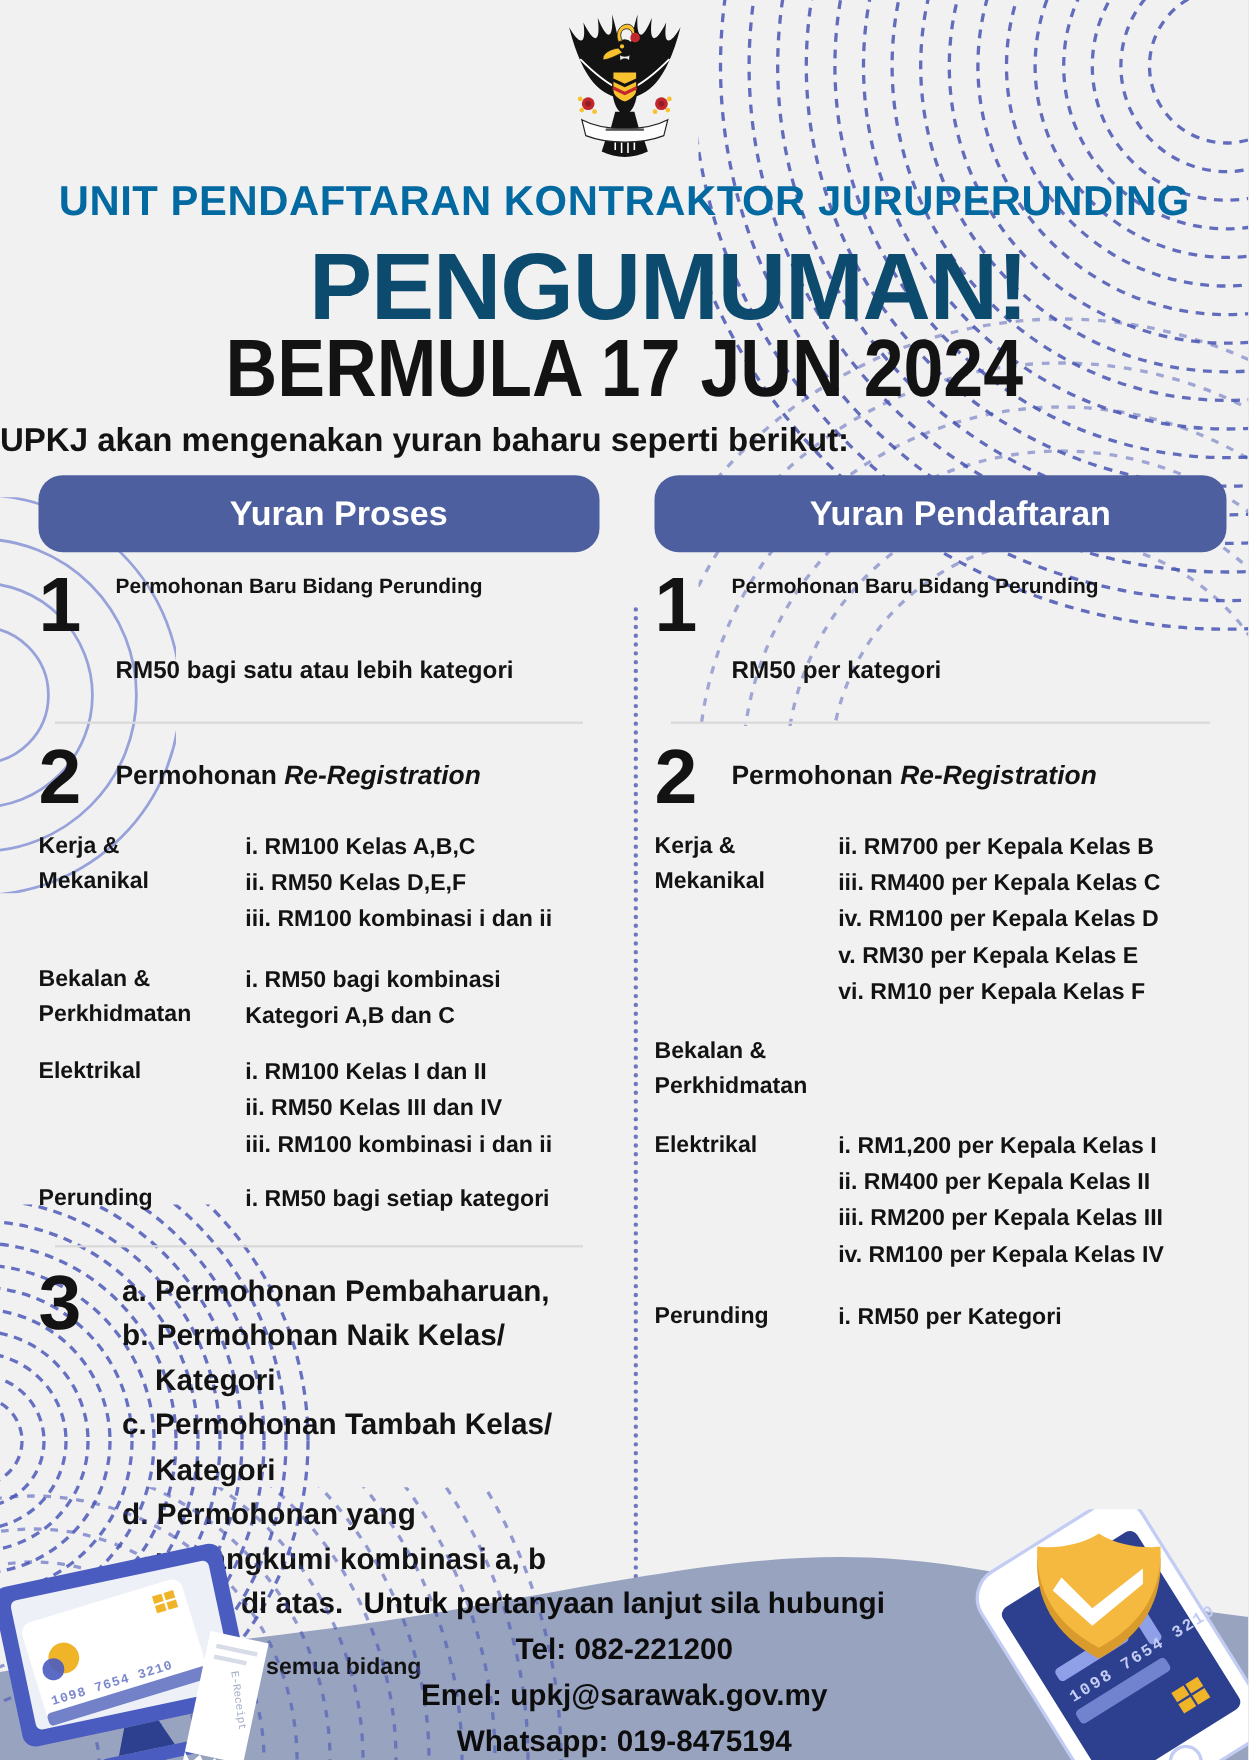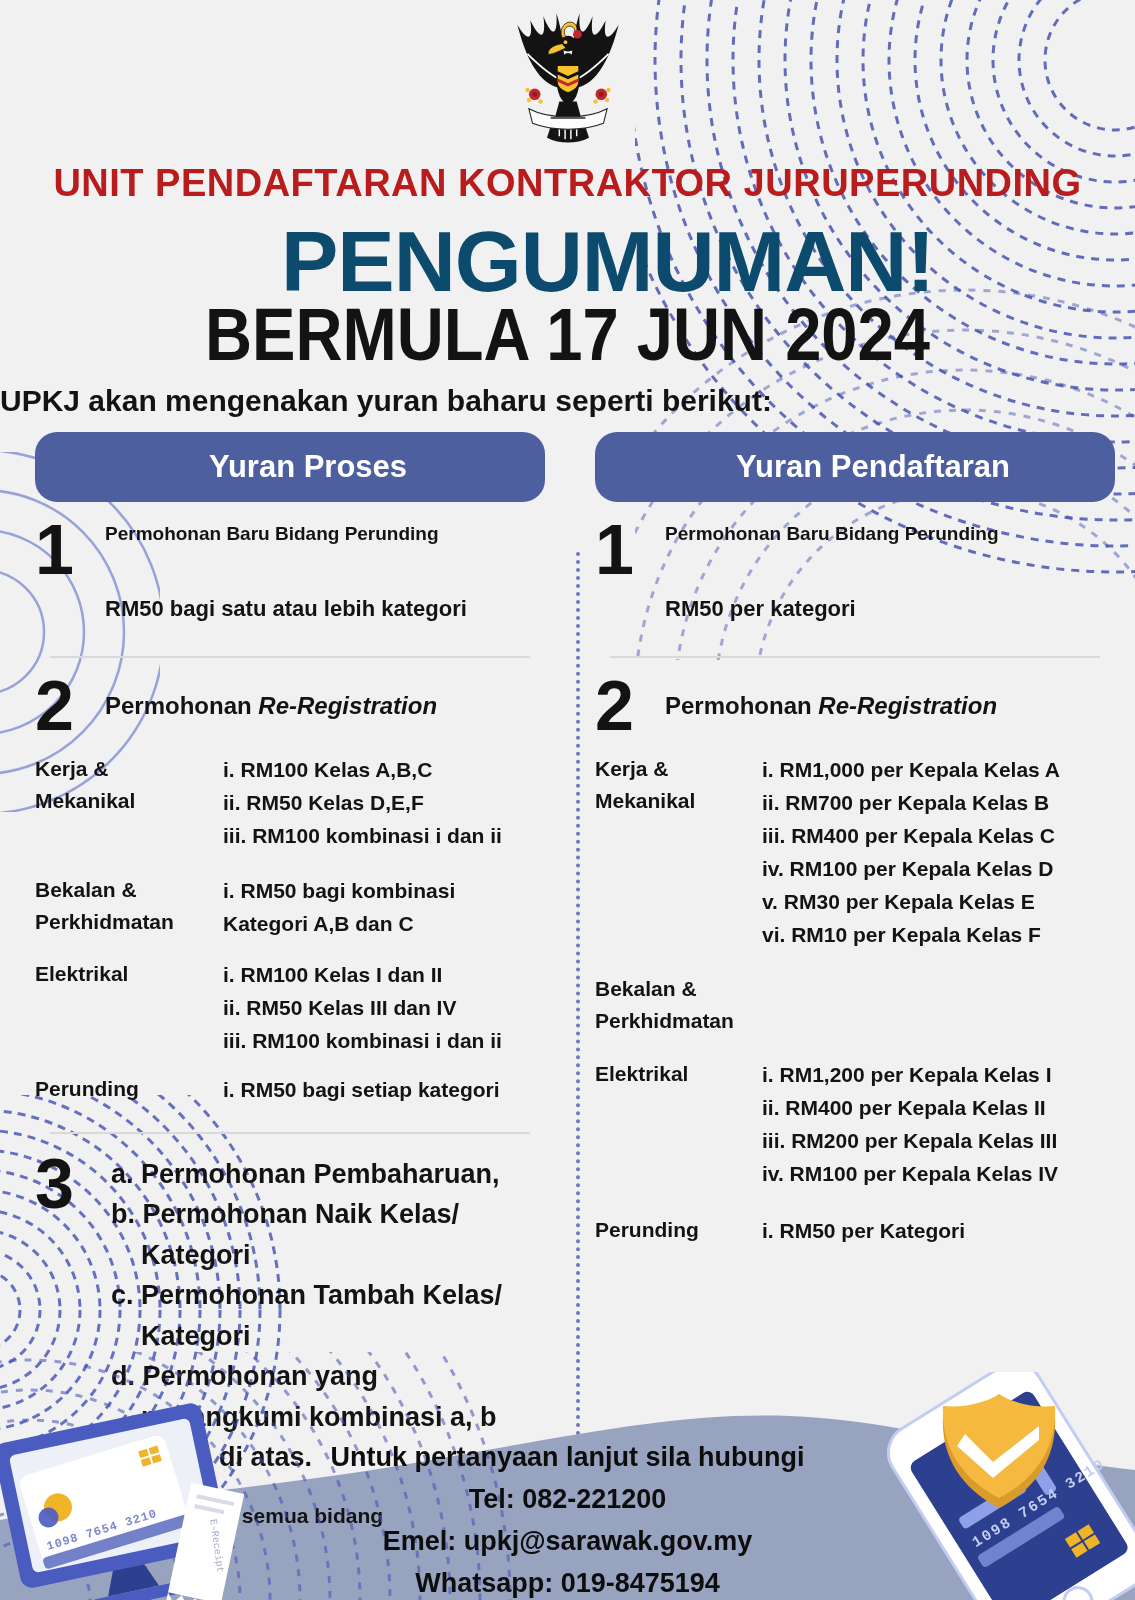--- a/index.html
+++ b/index.html
@@ -4,21 +4,21 @@
 <style>
   html,body{margin:0;padding:0;background:#dfe0e4;}
   .page{position:relative;width:1135px;height:1600px;margin:0 auto;background:#f1f1f2;
         overflow:hidden;font-family:"Liberation Sans",sans-serif;color:#131313;}
   .deco{position:absolute;z-index:0;pointer-events:none;}
   .z1{z-index:1}.z2{z-index:2}.z3{z-index:3}
 
   
   .crest{position:absolute;top:6px;left:50%;transform:translateX(-50%);width:152px;height:152px;z-index:2;}
   .org-title{position:absolute;top:162px;left:0;width:100%;text-align:center;
-             font-size:38px;font-weight:800;letter-spacing:.5px;color:#b91c1c;z-index:2;}
+             font-size:38px;font-weight:800;letter-spacing:.5px;color:#0369a1;z-index:2;}
   .announce{position:absolute;top:212px;left:0;width:100%;text-align:center;
             font-size:86px;font-weight:700;letter-spacing:-1px;color:#0c4a6e;z-index:2;padding-left:40px;}
   .effective{position:absolute;top:292px;left:0;width:100%;text-align:center;
              font-size:74px;font-weight:800;color:#131313;z-index:2;transform:scaleX(.88);}
   .subtitle{position:absolute;top:384px;left:0;width:100%;text-align:left;
             font-size:30px;font-weight:700;z-index:2;}
 
   
   .columns{position:absolute;top:432px;left:35px;width:1080px;display:flex;gap:50px;z-index:2;}
   .col{width:510px;flex:none;}
@@ -233,21 +233,20 @@
 
       <div class="item">
         <div class="num">2</div>
         <h4 class="ititle" style="font-size:24px;margin-top:16px;"><span>Permohonan </span><span class="it">Re-Registration</span></h4>
       </div>
 
       <div class="feerow" style="margin-top:14px;">
         <div class="flabel">Kerja &amp;
 Mekanikal</div>
         <ul class="flines">
-            <li>i.  RM1,000  per Kepala Kelas A</li>
             <li>ii.  RM700 per Kepala Kelas B</li>
             <li>iii. RM400 per Kepala Kelas C</li>
             <li>iv. RM100 per Kepala Kelas D</li>
             <li>v.  RM30 per Kepala Kelas E</li>
             <li>vi. RM10 per Kepala Kelas F</li>
           </ul>
       </div>
       <div class="feerow">
         <div class="flabel">Bekalan &amp;
 Perkhidmatan</div>

